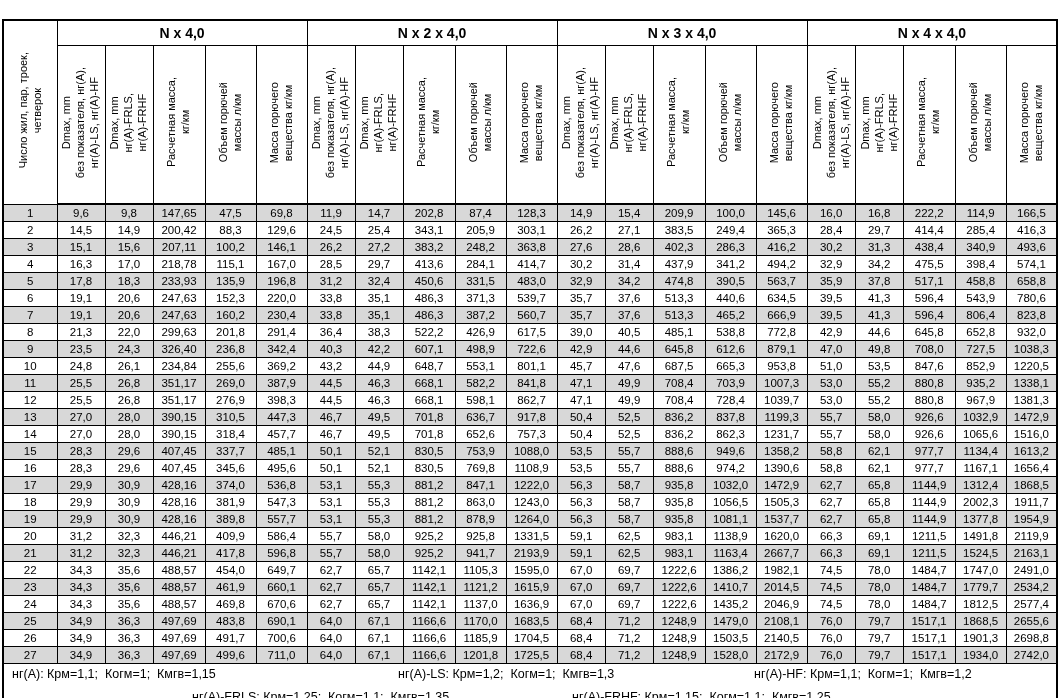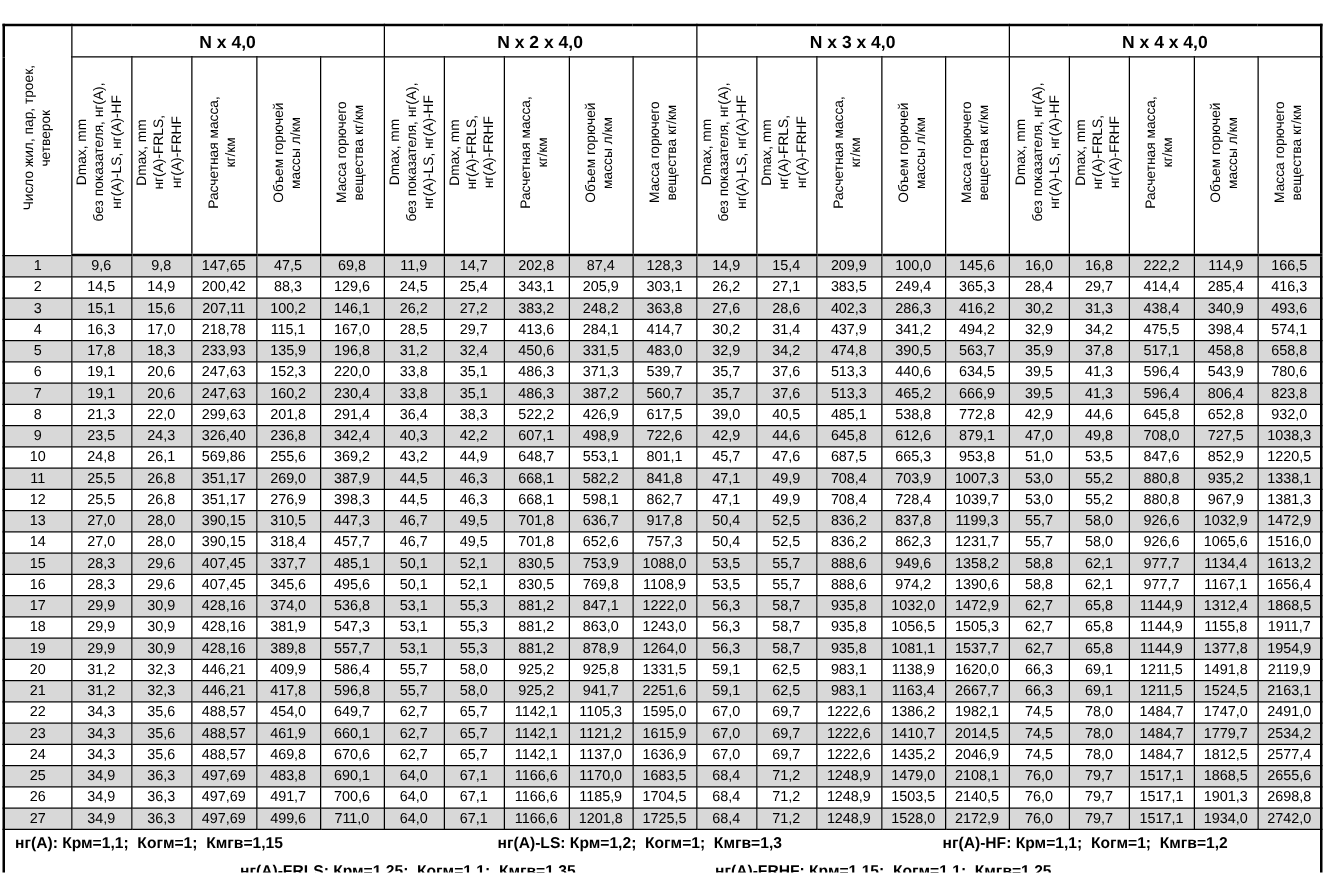--- a/index.html
+++ b/index.html
@@ -66,21 +66,20 @@
   tfoot td {
     border-top: 2px solid #000;
     height: 46px;
     vertical-align: top;
   }
   .fn-wrap { position: relative; width: 100%; height: 46px; }
   .fn-line {
     position: relative;
     height: 23px;
     font-size: 12.5px;
-    font-weight: bold;
   }
   .fn-line span {
     position: absolute;
     top: 3px;
     white-space: pre;
     text-align: left;
   }
 </style>
 </head>
 <body>
@@ -377,21 +376,21 @@
           <td>47,0</td>
           <td>49,8</td>
           <td>708,0</td>
           <td>727,5</td>
           <td>1038,3</td>
         </tr>
         <tr>
           <td>10</td>
           <td>24,8</td>
           <td>26,1</td>
-          <td>569,86</td>
+          <td>234,84</td>
           <td>255,6</td>
           <td>369,2</td>
           <td>43,2</td>
           <td>44,9</td>
           <td>648,7</td>
           <td>553,1</td>
           <td>801,1</td>
           <td>45,7</td>
           <td>47,6</td>
           <td>687,5</td>
@@ -577,21 +576,21 @@
           <td>863,0</td>
           <td>1243,0</td>
           <td>56,3</td>
           <td>58,7</td>
           <td>935,8</td>
           <td>1056,5</td>
           <td>1505,3</td>
           <td>62,7</td>
           <td>65,8</td>
           <td>1144,9</td>
-          <td>1155,8</td>
+          <td>2002,3</td>
           <td>1911,7</td>
         </tr>
         <tr class="shaded">
           <td>19</td>
           <td>29,9</td>
           <td>30,9</td>
           <td>428,16</td>
           <td>389,8</td>
           <td>557,7</td>
           <td>53,1</td>
@@ -637,21 +636,21 @@
           <td>21</td>
           <td>31,2</td>
           <td>32,3</td>
           <td>446,21</td>
           <td>417,8</td>
           <td>596,8</td>
           <td>55,7</td>
           <td>58,0</td>
           <td>925,2</td>
           <td>941,7</td>
-          <td>2251,6</td>
+          <td>2193,9</td>
           <td>59,1</td>
           <td>62,5</td>
           <td>983,1</td>
           <td>1163,4</td>
           <td>2667,7</td>
           <td>66,3</td>
           <td>69,1</td>
           <td>1211,5</td>
           <td>1524,5</td>
           <td>2163,1</td>

